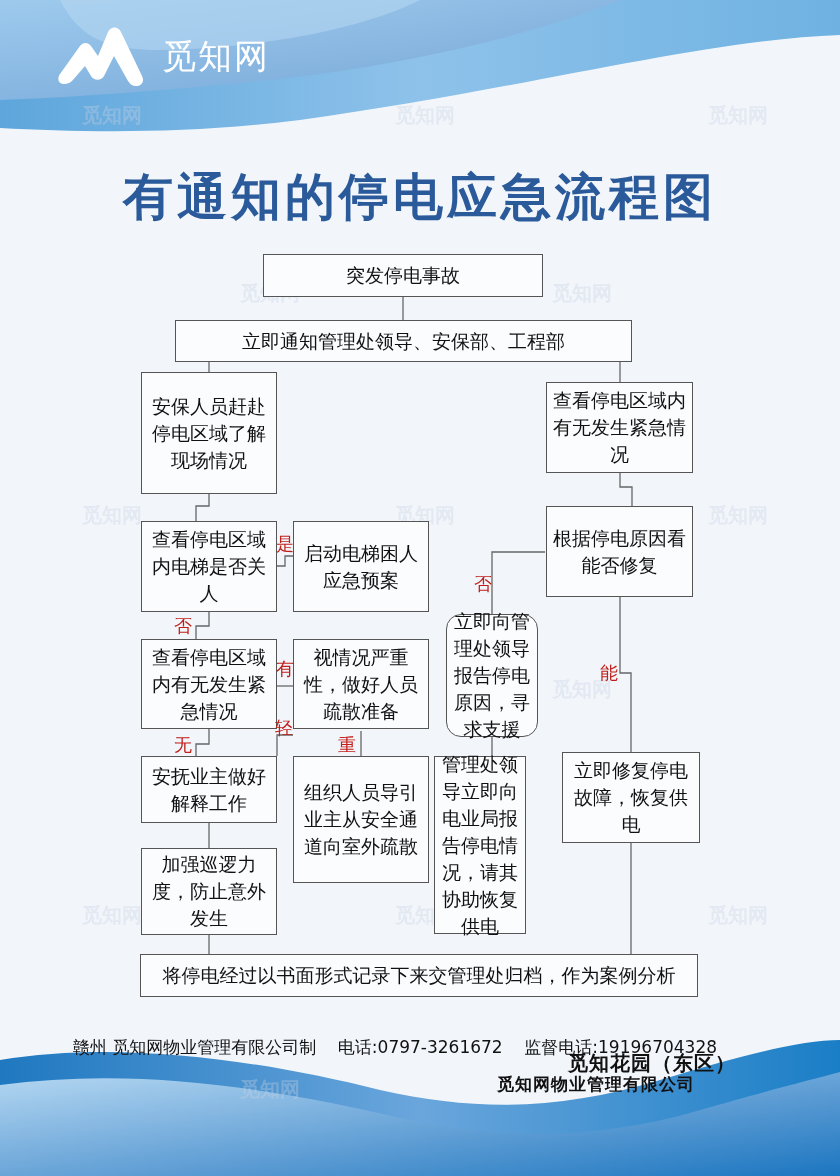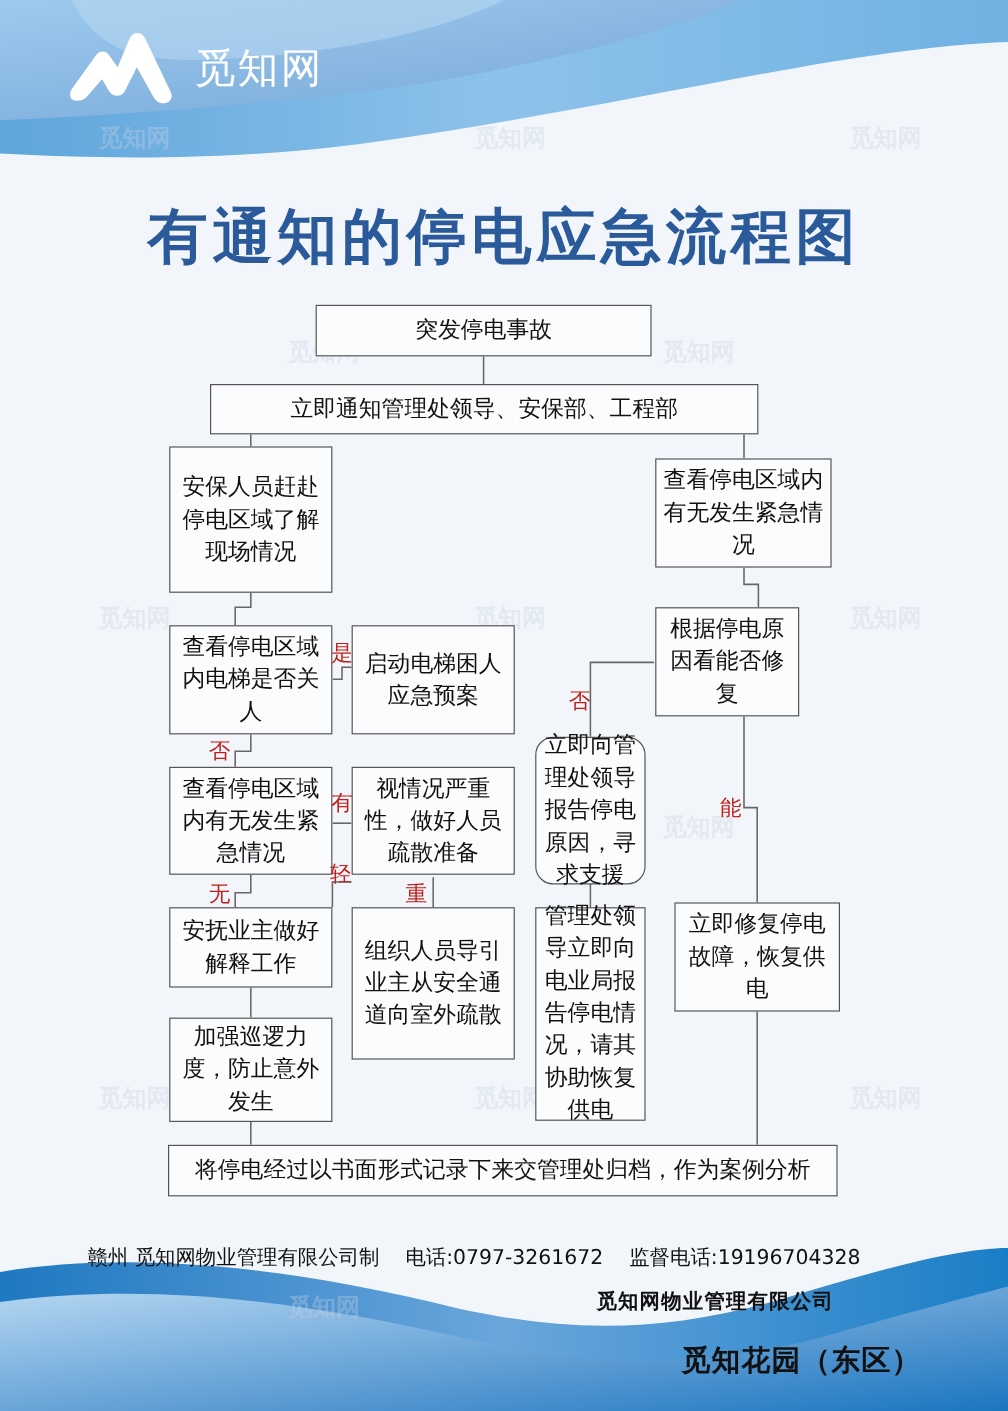--- a/index.html
+++ b/index.html
@@ -11,21 +11,21 @@
   .logo-text { color: #fff; font-size: 34px; margin-left: 18px; letter-spacing: 2px; }
   .title { left: 0; top: 164px; width: 840px; text-align: center; font-size: 50px;
            font-weight: bold; color: #2a5a9a; letter-spacing: 4px; }
   .box { position: absolute; z-index: 3; border: 1.5px solid #555; background: #fbfcfe;
          box-sizing: border-box; display: flex; align-items: center; justify-content: center;
          text-align: center; font-size: 19px; line-height: 27px; padding: 2px 6px; }
   .lbl { position: absolute; z-index: 4; color: #c0201a; font-size: 18px; }
   .lines { position: absolute; left: 0; top: 0; z-index: 2; }
   .footer-line { left: 62px; top: 1016px; font-size: 17px; color: #111; white-space: pre; text-align: center; }
   .company { left: 497px; top: 1073px; font-size: 17px; font-weight: bold; color: #111; letter-spacing: 1px; }
-  .estate { left: 568px; top: 1118px; font-size: 24px; font-weight: bold; color: #111; letter-spacing: 1px; }
+  .estate { left: 568px; top: 1050px; font-size: 20px; font-weight: bold; color: #111; letter-spacing: 1px; }
   .wm { position: absolute; z-index: 1; color: rgba(200,210,225,0.35); font-size: 20px; font-weight: bold; }
 </style>
 </head>
 <body>
 
 <svg class="bg-svg" viewBox="0 0 840 1176">
   <defs>
     <linearGradient id="hg1" x1="0" y1="0" x2="1" y2="0">
       <stop offset="0" stop-color="#5ea6dc"></stop>
       <stop offset="0.5" stop-color="#8ec2ea"></stop>
@@ -144,27 +144,27 @@
 </div>
 <div class="box" style="left:293px;top:756px;width:136px;height:127px;">
   <span>组织人员导引业主从安全通道向室外疏散</span>
 </div>
 <div class="box" style="left:141px;top:848px;width:136px;height:87px;text-align:center;">
   <span>加强巡逻力度，防止意外发生</span>
 </div>
 <div class="box" style="left:546px;top:382px;width:147px;height:91px;">
   <span>查看停电区域内有无发生紧急情况</span>
 </div>
-<div class="box" style="left:546px;top:506px;width:120px;height:91px;">
+<div class="box" style="left:546px;top:506px;width:147px;height:91px;">
   <span>根据停电原因看能否修复</span>
 </div>
 <div class="box" style="left:446px;top:614px;width:92px;height:123px;padding:2px 3px;border-radius:15px;">
   <span>立即向管理处领导报告停电原因，寻求支援</span>
 </div>
-<div class="box" style="left:446px;top:756px;width:92px;height:178px;padding:2px 3px;font-family:Liberation Mono, monospace;">
+<div class="box" style="left:434px;top:756px;width:92px;height:178px;padding:2px 3px;">
   <span>管理处领导立即向电业局报告停电情况，请其协助恢复供电</span>
 </div>
 <div class="box" style="left:562px;top:752px;width:138px;height:91px;">
   <span>立即修复停电故障，恢复供电</span>
 </div>
 <div class="box" style="left:140px;top:954px;width:558px;height:43px;">
   <span>将停电经过以书面形式记录下来交管理处归档，作为案例分析</span>
 </div>
 
 <div class="lbl" style="left:276px;top:532px;">是</div>

